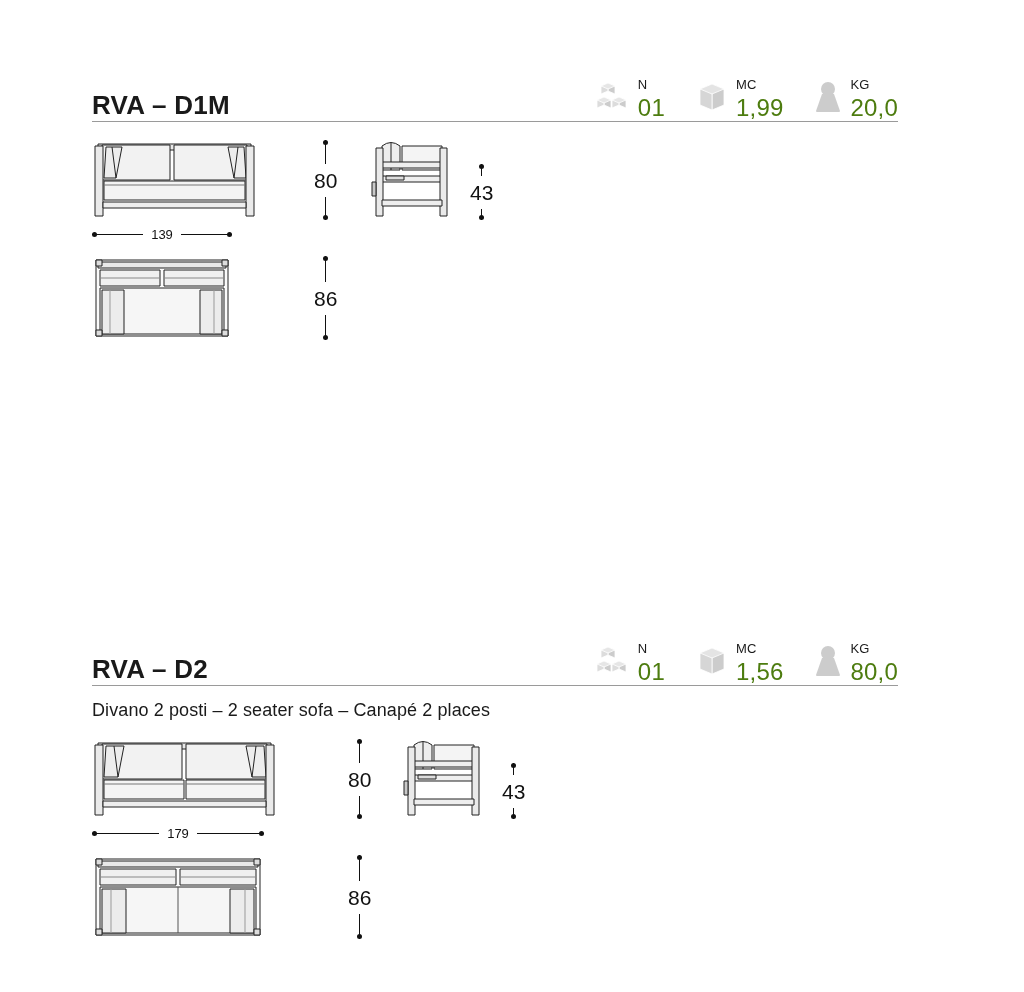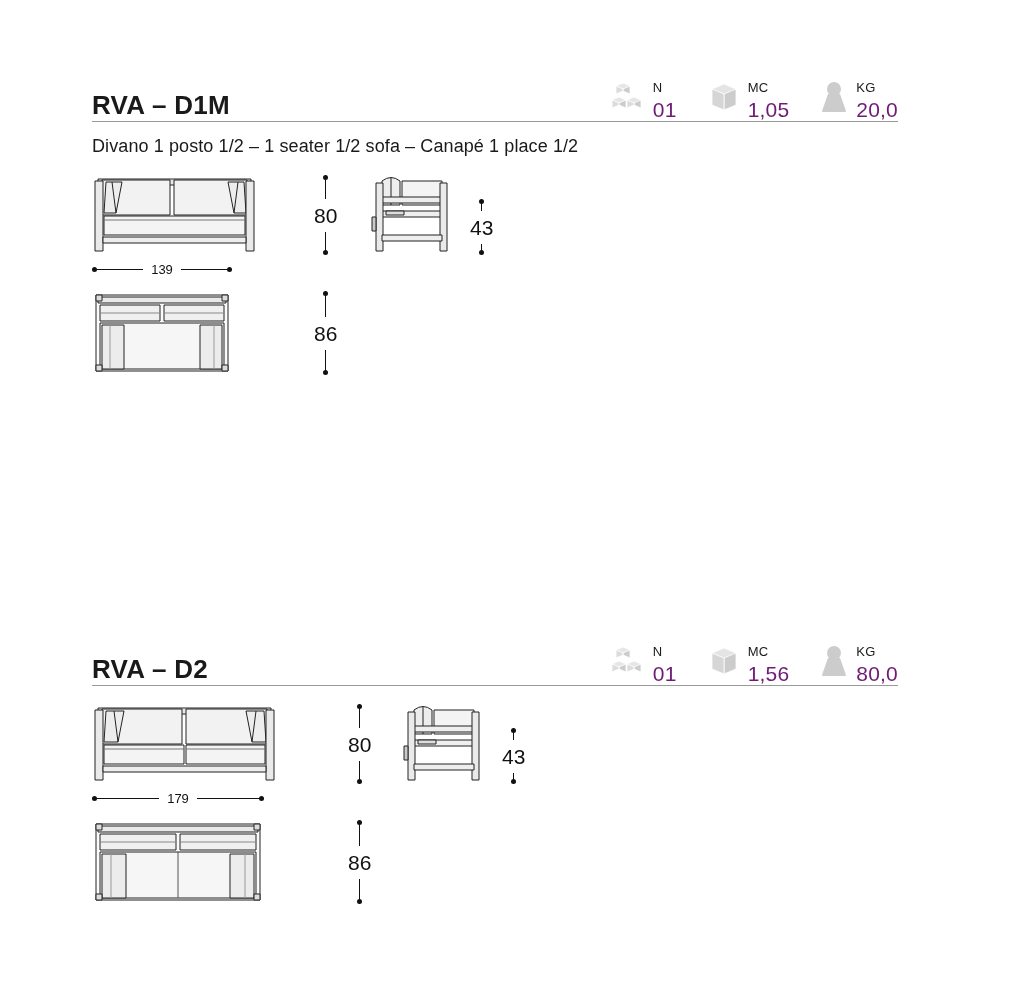--- a/index.html
+++ b/index.html
@@ -62,22 +62,22 @@
     flex-direction: column;
     line-height: 1;
   }
   .spec-label {
     font-size: 13px;
     color: #1a1a1a;
     letter-spacing: 0.2px;
     margin-bottom: 5px;
   }
   .spec-value {
-    font-size: 21px;
-    color: #701a75;
+    font-size: 24px;
+    color: #4d7c0f;
     letter-spacing: 0.2px;
   }
 
   .rule {
     height: 1px;
     background: #9a9a9a;
     margin-top: 3px;
   }
 
   .product-desc {
@@ -198,21 +198,21 @@
           <svg width="34" height="36" viewBox="0 0 34 36">
             <g fill="#cccccc" stroke="#ffffff" stroke-width="0.8">
               <path d="M17 4 L29 9 L29 25 L17 30 Z"></path>
               <path d="M17 4 L5 9 L5 25 L17 30 Z" fill="#d6d6d6"></path>
               <path d="M17 4 L5 9 L17 14 L29 9 Z" fill="#e4e4e4"></path>
             </g>
           </svg>
         </span>
         <span class="spec-text">
           <span class="spec-label">MC</span>
-          <span class="spec-value">1,05</span>
+          <span class="spec-value">1,99</span>
         </span>
       </div>
 
       <div class="spec">
         <span class="spec-icon">
           <svg width="30" height="36" viewBox="0 0 30 36">
             <g fill="#cccccc">
               <circle cx="15" cy="9" r="7"></circle>
               <path d="M9 14 L21 14 L27 31 Q27 32 26 32 L4 32 Q3 32 3 31 Z"></path>
             </g>
@@ -222,21 +222,20 @@
           <span class="spec-label">KG</span>
           <span class="spec-value">20,0</span>
         </span>
       </div>
 
     </div>
   </div>
 
   <div class="rule"></div>
 
-  <div class="product-desc">Divano 1 posto 1/2 – 1 seater 1/2 sofa – Canapé 1 place 1/2</div>
 
   <div class="drawings">
 
     <div class="draw-slot" style="left:0; top:0;">
       <svg width="165" height="80" viewBox="0 0 165 80">
         <g fill="#f2f2f2" stroke="#222" stroke-width="1" stroke-linejoin="round">
 
           <path d="M6 4 L159 4 L159 10 L6 10 Z" fill="#e9e9e9"></path>
 
           <path d="M10 5 L78 5 L78 40 L10 40 Z"></path>
@@ -400,20 +399,21 @@
           <span class="spec-label">KG</span>
           <span class="spec-value">80,0</span>
         </span>
       </div>
 
     </div>
   </div>
 
   <div class="rule"></div>
 
+  <div class="product-desc">Divano 2 posti – 2 seater sofa – Canapé 2 places</div>
 
   <div class="drawings">
 
     <div class="draw-slot" style="left:0; top:0;">
       <svg width="185" height="80" viewBox="0 0 185 80">
         <g fill="#f2f2f2" stroke="#222" stroke-width="1" stroke-linejoin="round">
           <path d="M6 4 L179 4 L179 10 L6 10 Z" fill="#e9e9e9"></path>
 
           <path d="M10 5 L90 5 L90 40 L10 40 Z"></path>
 

